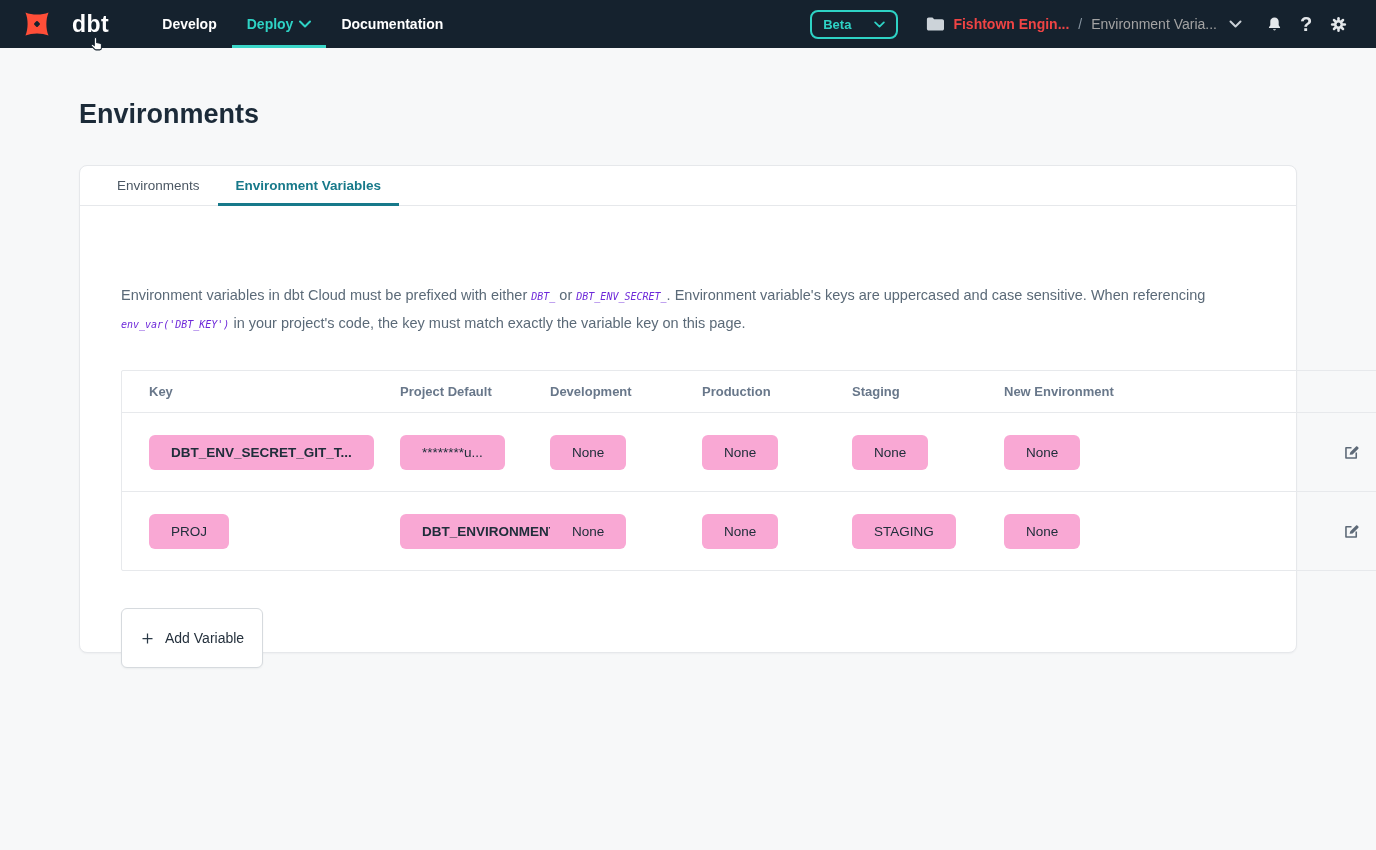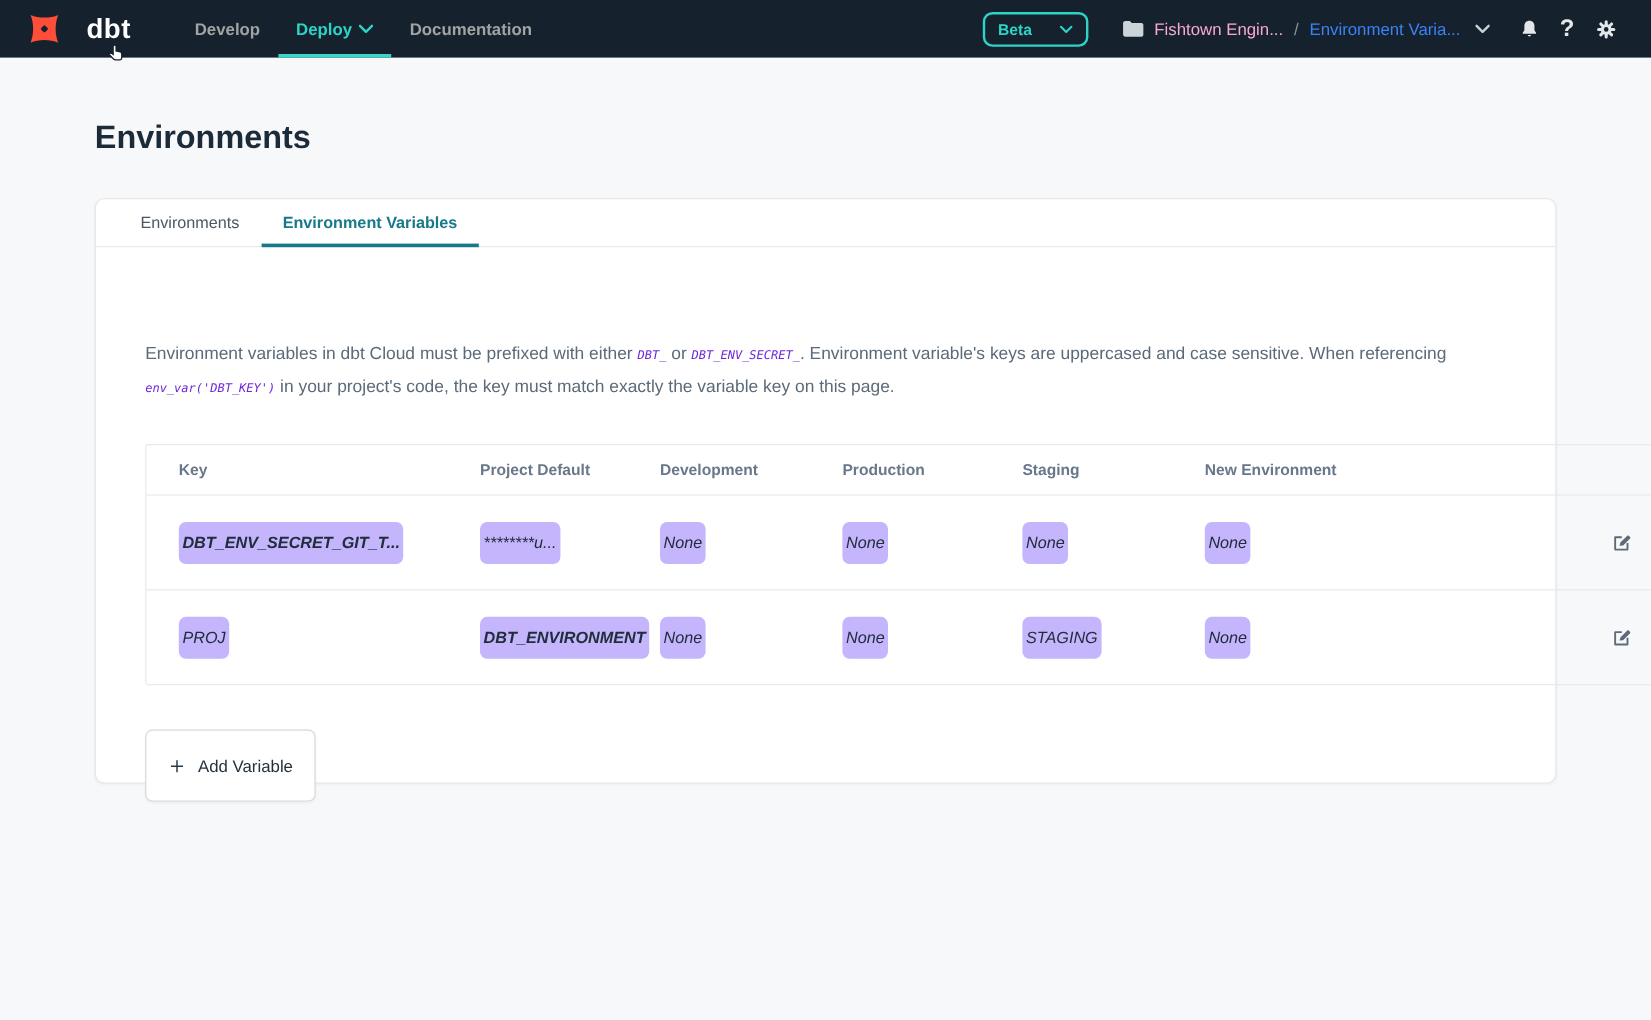--- a/index.html
+++ b/index.html
@@ -50,21 +50,21 @@
     margin-left: 38px;
   }
   .nav-item {
     height: 48px;
     display: flex;
     align-items: center;
     gap: 6px;
     padding: 0 15px;
     font-size: 14px;
     font-weight: bold;
-    color: #a3a3a3;
+    color: #ffffff;
     cursor: pointer;
     position: relative;
   }
   .nav-item.active { color: #2ed3c5; }
   .nav-item.active::after {
     content: "";
     position: absolute;
     left: 0; right: 0; bottom: 0;
     height: 3px;
     background: #3bd6c8;
@@ -87,26 +87,26 @@
     cursor: pointer;
   }
   .breadcrumb {
     display: flex;
     align-items: center;
     margin-left: 28px;
     cursor: pointer;
   }
   .breadcrumb .folder-ic { margin-right: 9px; display: flex; }
   .crumb-project {
-    color: #f9a8d4;
+    color: #ef4444;
     font-size: 14px;
-    font-weight: normal;
+    font-weight: bold;
   }
   .crumb-sep { color: #8795a1; font-size: 14px; margin: 0 9px; }
-  .crumb-page { color: #3b82f6; font-size: 14px; }
+  .crumb-page { color: #a3a3a3; font-size: 14px; }
   .crumb-chevron { margin-left: 12px; display: flex; }
   .nav-icon-btn {
     display: flex;
     align-items: center;
     justify-content: center;
     width: 28px;
     height: 28px;
     cursor: pointer;
   }
   .nav-icons { display: flex; align-items: center; gap: 4px; margin-left: 18px; }
@@ -197,27 +197,26 @@
     font-size: 13px;
     font-weight: bold;
     color: #68778a;
   }
   .t-body-row {
     height: 79px;
     border-top: 1px solid #e7e9ec;
   }
   .chip {
     display: inline-block;
-    background: #c4b5fd;
+    background: #f9a8d4;
     border-radius: 6px;
-    padding: 10px 3px;
+    padding: 10px 22px;
     font-size: 13.5px;
     color: #202e3b;
     white-space: nowrap;
-    font-style: italic;
   }
   .chip.key-chip { font-weight: bold; }
   .row-actions {
     display: flex;
     align-items: center;
     justify-content: flex-end;
     gap: 14px;
   }
   .icon-btn { display: flex; cursor: pointer; }
   

